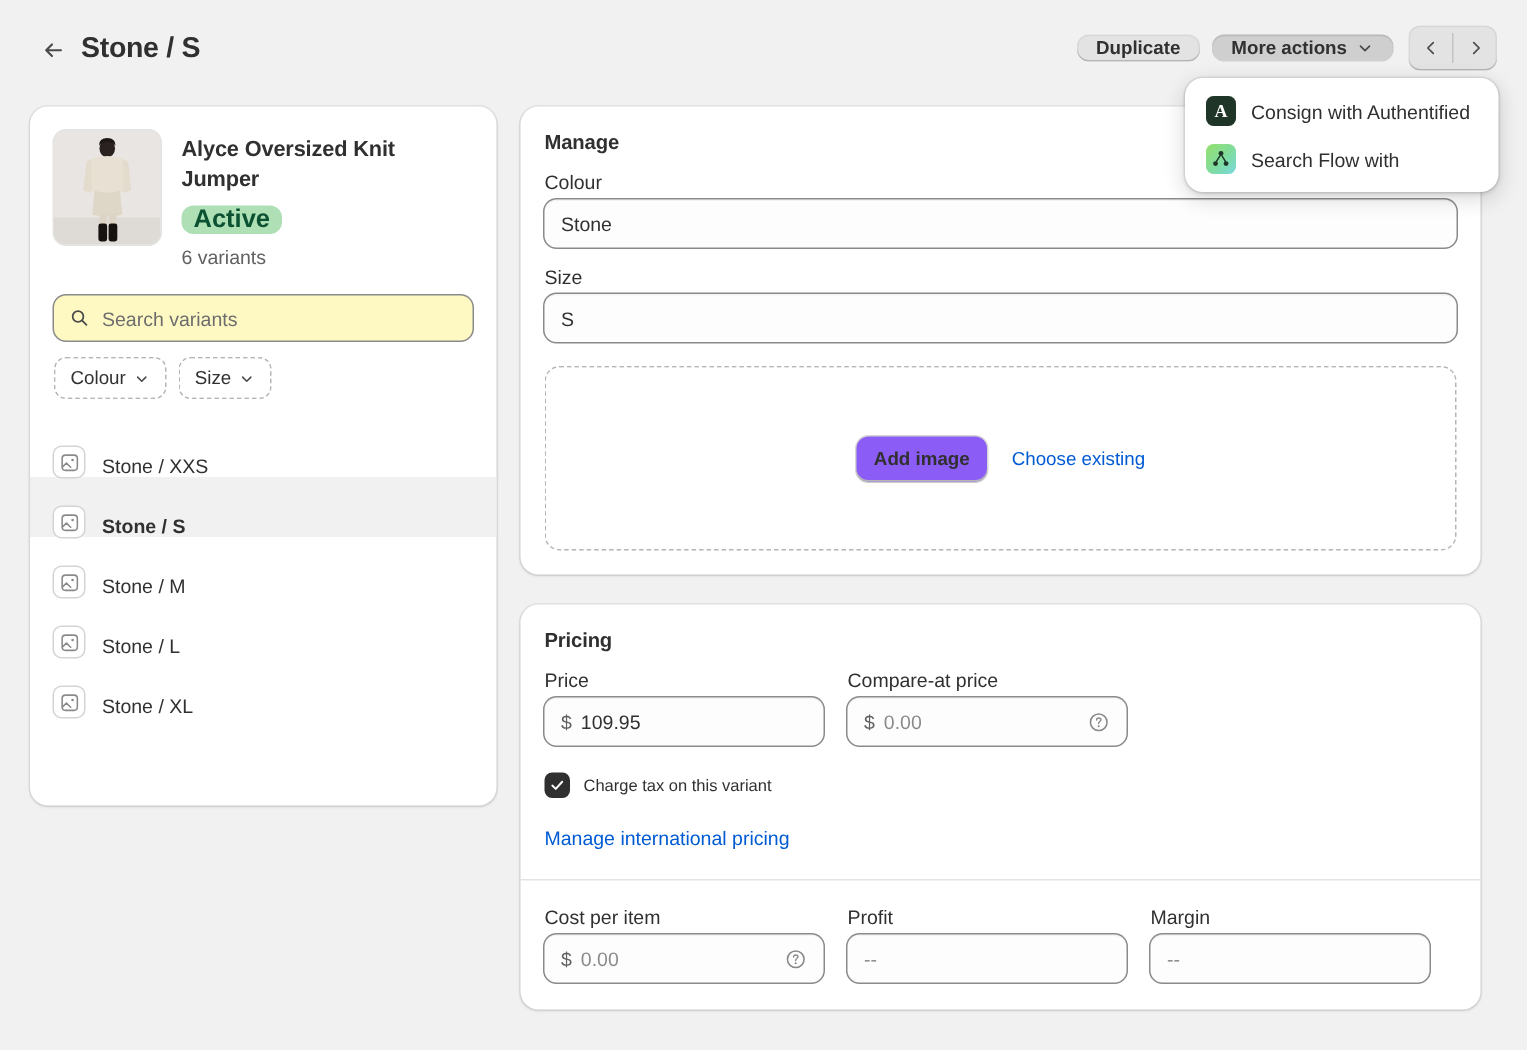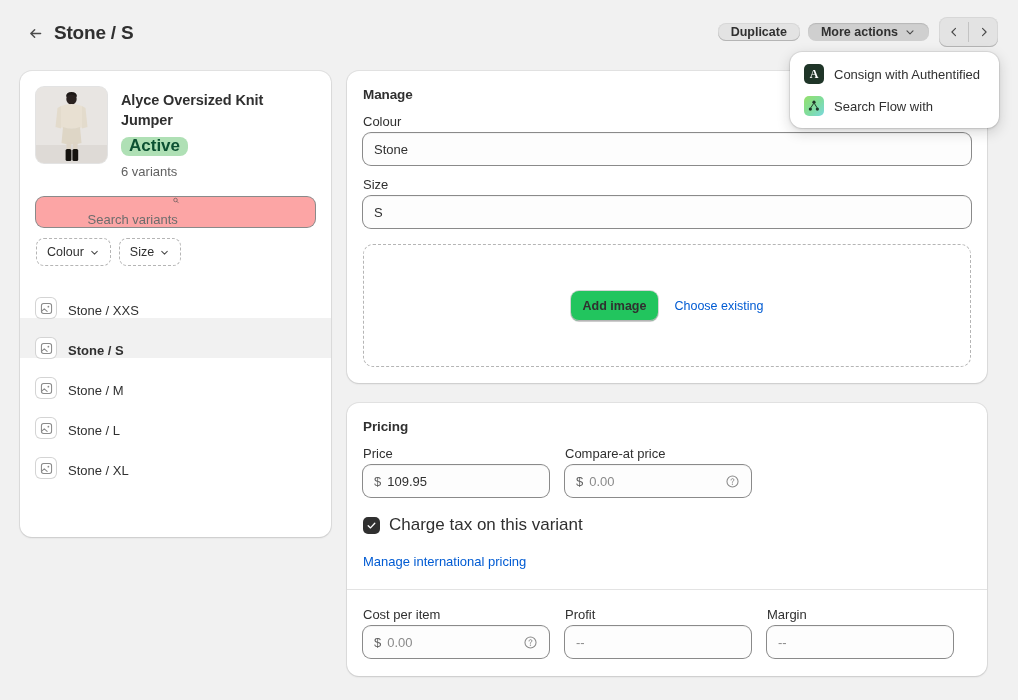--- a/index.html
+++ b/index.html
@@ -105,22 +105,22 @@
     display: inline-block; margin-top: 7px;
     background: #afe0b5; color: #0c5132;
     font-size: 17px; font-weight: bold; border-radius: 8px;
     padding: 2px 8px 3px 8px; line-height: 14px;
   }
   .variant-count { margin-top: 8px; font-size: 13px; color: #616161; }
 
   .search-wrap { padding: 12px 16px 0 16px; position: relative; }
   .search-box {
     width: 279px; height: 30px; border-radius: 8px;
-    background: #fca5a5; box-shadow: 0 0 0 1px #8a8a8a;
-    display: flex; align-items: center; padding: 0 10px; gap: 8px; flex-direction: column;
+    background: #fef9c3; box-shadow: 0 0 0 1px #8a8a8a;
+    display: flex; align-items: center; padding: 0 10px; gap: 8px;
   }
   .search-box input {
     border: none; outline: none; background: transparent; flex: 1;
     font-family: "Liberation Sans", sans-serif; font-size: 13px; color: #303030;
   }
   .search-box input::placeholder { color: #6d6d6d; }
 
   .filters { display: flex; gap: 8px; padding: 11px 16px 12px 16px; }
   .filter-pill {
     display: flex; align-items: center; gap: 5px;
@@ -165,39 +165,39 @@
 
   .options-card { padding: 16px; }
   .dropzone {
     margin-top: 16px; height: 123px; border-radius: 10px;
     border: 1px dashed #b5b5b5; background: #ffffff;
     display: flex; align-items: center; justify-content: center; gap: 16px;
   }
   .white-btn {
     font-family: "Liberation Sans", sans-serif;
     font-size: 12.5px; font-weight: bold; color: #303030;
-    background: #22c55e; border: none; border-radius: 8px;
+    background: #8b5cf6; border: none; border-radius: 8px;
     height: 30px; padding: 0 12px; cursor: pointer;
     box-shadow: 0 0 0 1px rgba(26,26,26,0.18), 0 -1px 0 0 #b5b5b5 inset,
                 0 1px 1px rgba(26,26,26,0.06);
   }
   .link {
     font-size: 12.5px; color: #005bd3; cursor: pointer; font-weight: normal;
   }
 
   .pricing-card { margin-top: 20px; padding: 16px 16px 0 16px; }
   .row2 { display: flex; gap: 16px; margin-top: 12px; }
   .col-a { width: 186px; }
   .col-b { width: 186px; }
   .checkbox-row { display: flex; align-items: center; gap: 9px; margin-top: 18px; }
   .cbox {
     width: 17px; height: 17px; border-radius: 5px; background: #303030;
     display: flex; align-items: center; justify-content: center; cursor: pointer;
   }
-  .cb-label { font-size: 17px; color: #303030; }
+  .cb-label { font-size: 11px; color: #303030; }
   .int-link { display: block; margin-top: 19px; font-size: 13px; color: #005bd3; cursor: pointer; }
   .divider { margin: 20px -16px 0 -16px; height: 1px; background: #e3e3e3; }
   .row3 { display: flex; gap: 16px; padding: 17px 0 18px 0; }
   .c3 { width: 186px; }
 </style>
 </head>
 <body>
 
 <div class="page">
 

